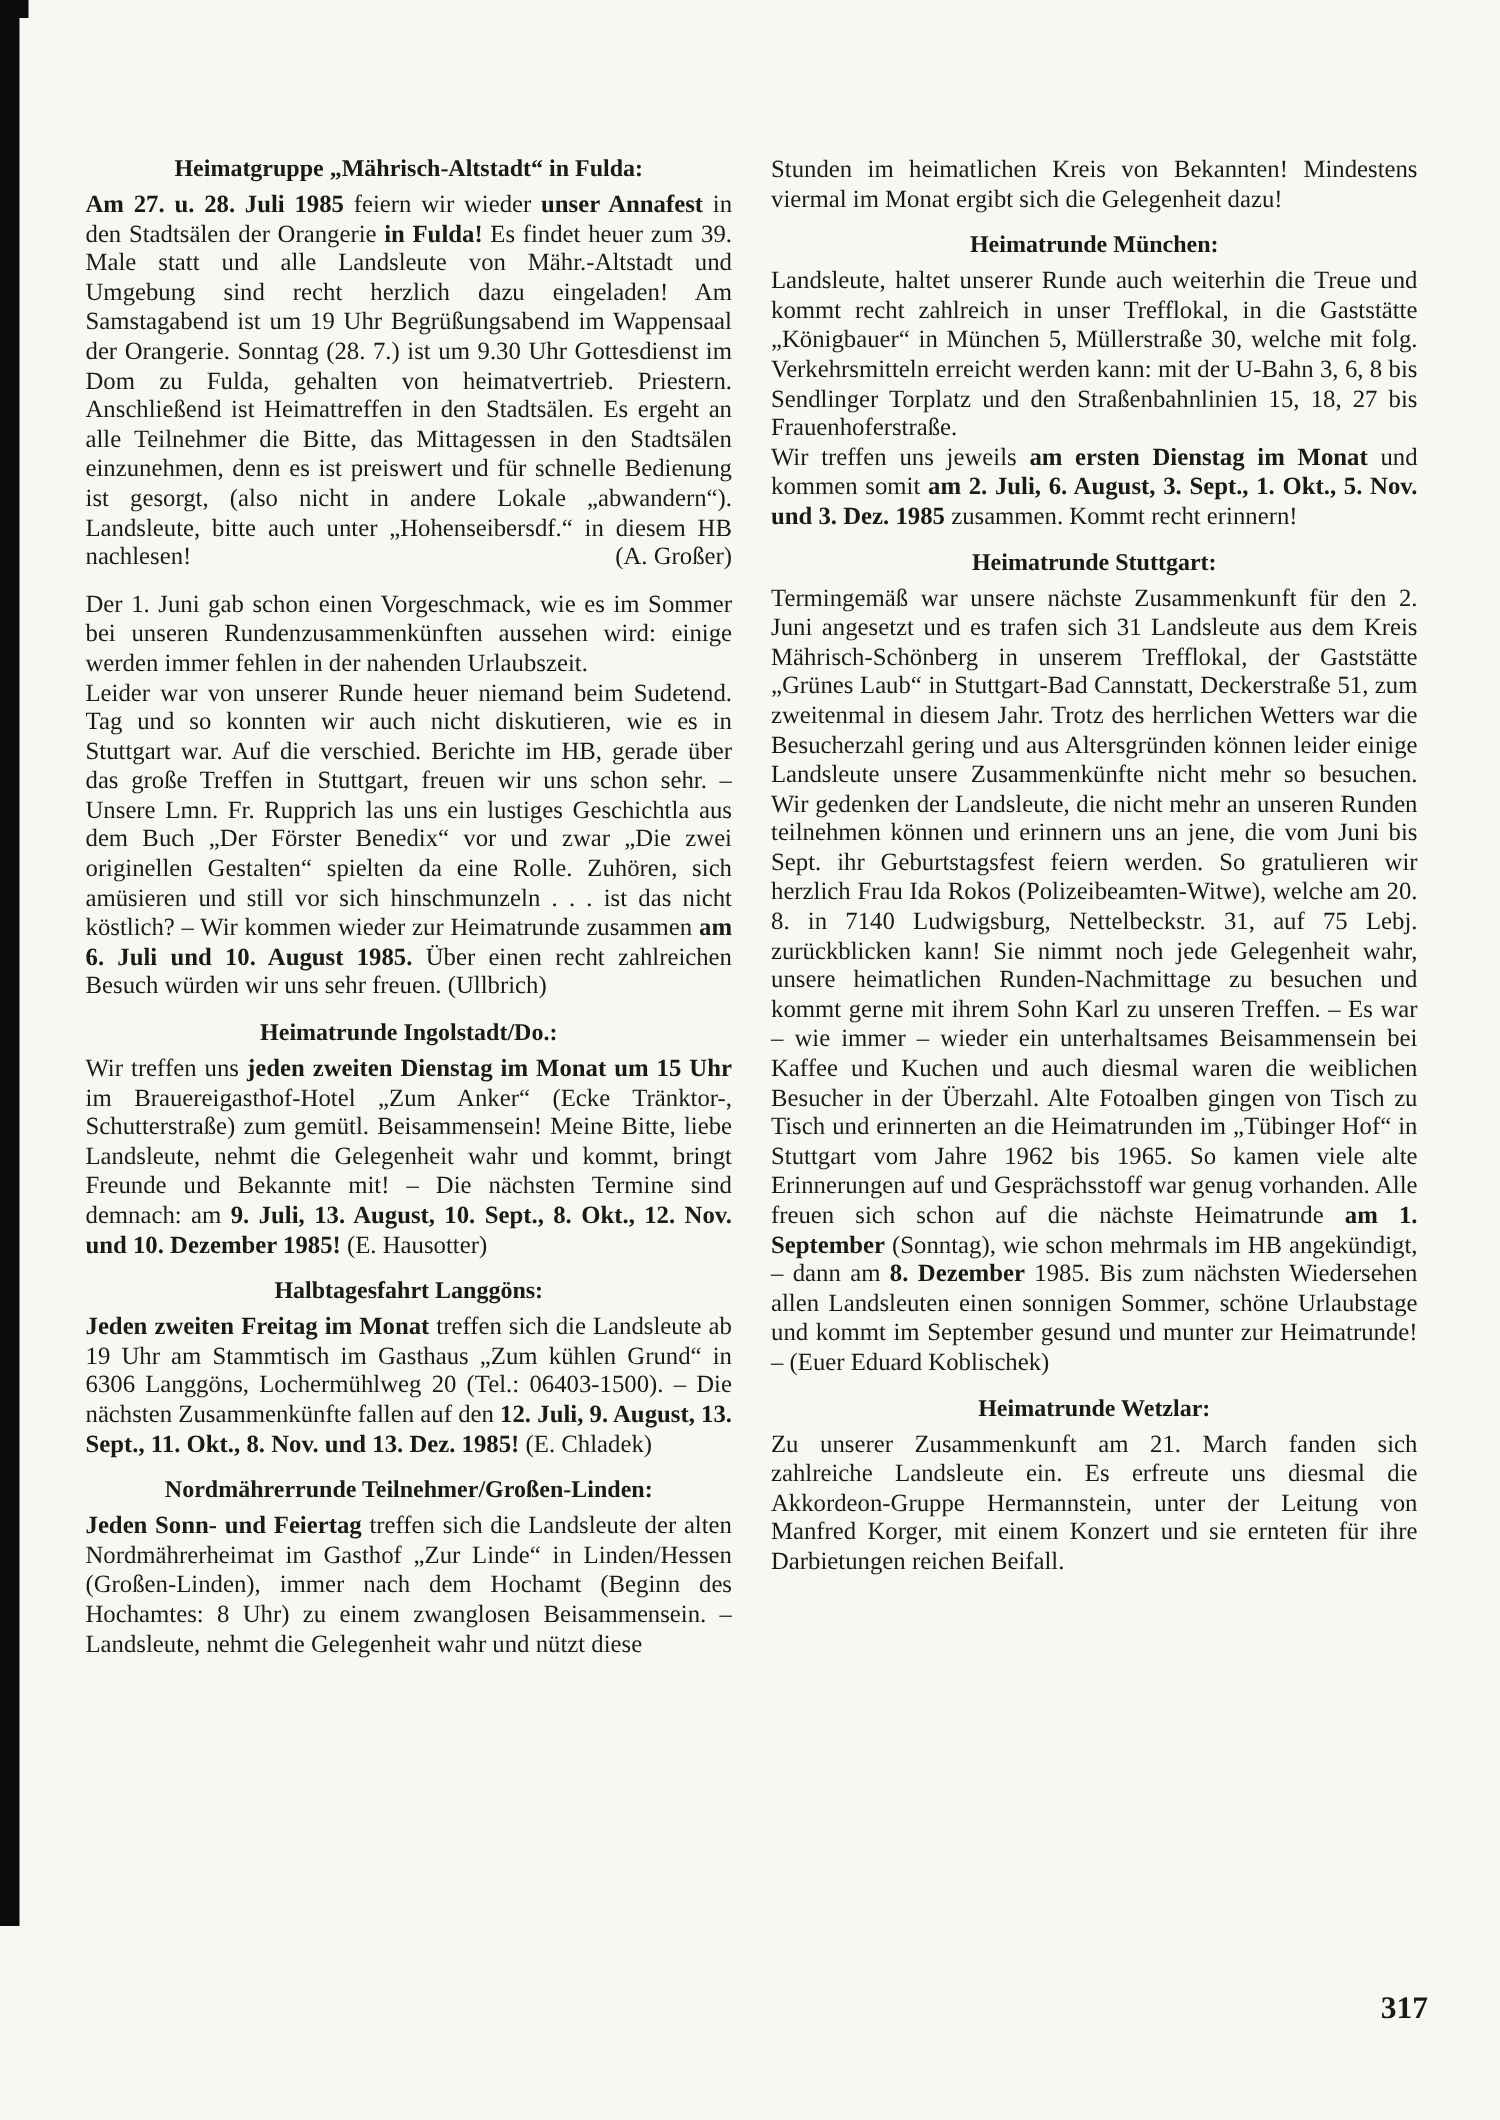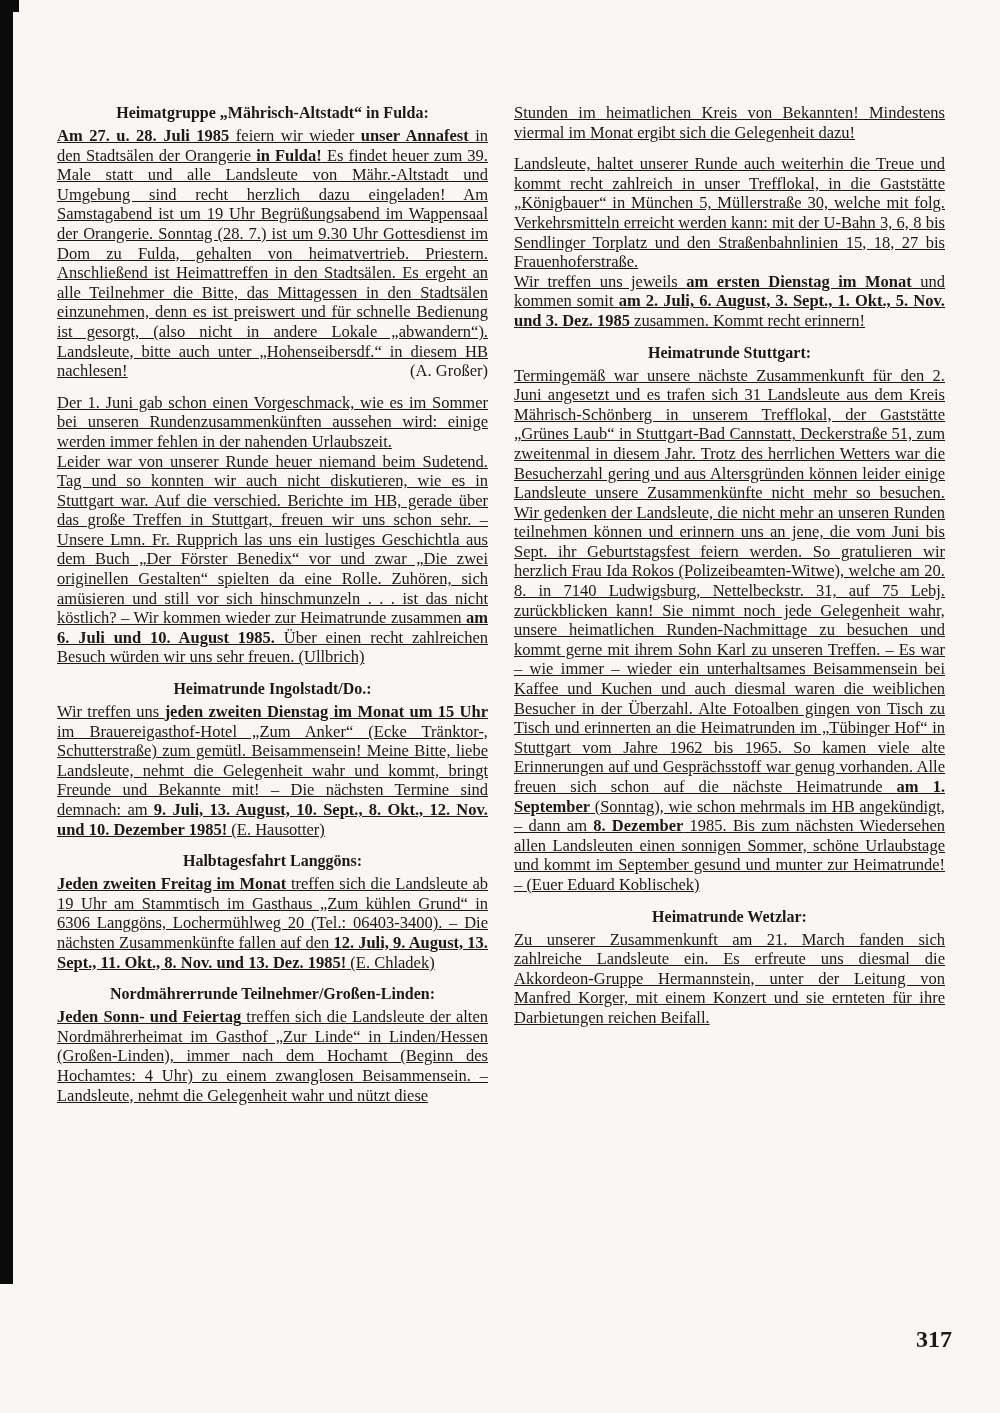--- a/index.html
+++ b/index.html
@@ -54,35 +54,34 @@
   }
   .section-heading {
     font-size: 16px;
     font-weight: 700;
     margin: 0 0 3px 0;
     text-align: center;
     line-height: 20px;
   }
   p {
     margin: 0;
-    text-decoration: underline;
   }
   b, .bold {
     font-weight: 700;
   }
   .signature {
     float: right;
   }
   .page-number {
     position: absolute;
     right: 48px;
     top: 1326px;
     width: 80px;
     text-align: right;
-    font-size: 24px;
+    font-size: 21px;
     font-weight: 700;
   }
 </style>
 </head>
 <body>
 
 <div class="page">
   <div class="scan-bar"></div>
   <div class="content">
     <div class="columns">
@@ -94,32 +93,33 @@
           <section>
             <p><span>Der 1. Juni gab schon einen Vorgeschmack, wie es im Sommer bei unseren Rundenzusammenkünften aussehen wird: einige werden immer fehlen in der nahenden Urlaubszeit.</span></p>
             <p><span>Leider war von unserer Runde heuer niemand beim Sudetend. Tag und so konnten wir auch nicht diskutieren, wie es in Stuttgart war. Auf die verschied. Berichte im HB, gerade über das große Treffen in Stuttgart, freuen wir uns schon sehr. – Unsere Lmn. Fr. Rupprich las uns ein lustiges Geschichtla aus dem Buch „Der Förster Benedix“ vor und zwar „Die zwei originellen Gestalten“ spielten da eine Rolle. Zuhören, sich amüsieren und still vor sich hinschmunzeln . . . ist das nicht köstlich? – Wir kommen wieder zur Heimatrunde zusammen </span><b>am 6. Juli und 10. August 1985.</b><span> Über einen recht zahlreichen Besuch würden wir uns sehr freuen. (Ullbrich)</span></p>
           </section>
           <section>
             <h2 class="section-heading">Heimatrunde Ingolstadt/Do.:</h2>
             <p><span>Wir treffen uns </span><b>jeden zweiten Dienstag im Monat um 15 Uhr</b><span> im Brauereigasthof-Hotel „Zum Anker“ (Ecke Tränktor-, Schutterstraße) zum gemütl. Beisammensein! Meine Bitte, liebe Landsleute, nehmt die Gelegenheit wahr und kommt, bringt Freunde und Bekannte mit! – Die nächsten Termine sind demnach: am </span><b>9. Juli, 13. August, 10. Sept., 8. Okt., 12. Nov. und 10. Dezember 1985!</b><span> (E. Hausotter)</span></p>
           </section>
           <section>
             <h2 class="section-heading">Halbtagesfahrt Langgöns:</h2>
-            <p><b>Jeden zweiten Freitag im Monat</b><span> treffen sich die Landsleute ab 19 Uhr am Stammtisch im Gasthaus „Zum kühlen Grund“ in 6306 Langgöns, Lochermühlweg 20 (Tel.: 06403-3400). – Die nächsten Zusammenkünfte fallen auf den </span><b>12. Juli, 9. August, 13. Sept., 11. Okt., 8. Nov. und 13. Dez. 1985!</b><span> (E. Chladek)</span></p>
+            <p><b>Jeden zweiten Freitag im Monat</b><span> treffen sich die Landsleute ab 19 Uhr am Stammtisch im Gasthaus „Zum kühlen Grund“ in 6306 Langgöns, Lochermühlweg 20 (Tel.: 06403-1500). – Die nächsten Zusammenkünfte fallen auf den </span><b>12. Juli, 9. August, 13. Sept., 11. Okt., 8. Nov. und 13. Dez. 1985!</b><span> (E. Chladek)</span></p>
           </section>
           <section>
             <h2 class="section-heading">Nordmährerrunde Teilnehmer/Großen-Linden:</h2>
-            <p><b>Jeden Sonn- und Feiertag</b><span> treffen sich die Landsleute der alten Nordmährerheimat im Gasthof „Zur Linde“ in Linden/Hessen (Großen-Linden), immer nach dem Hochamt (Beginn des Hochamtes: 4 Uhr) zu einem zwanglosen Beisammensein. – Landsleute, nehmt die Gelegenheit wahr und nützt diese</span></p>
+            <p><b>Jeden Sonn- und Feiertag</b><span> treffen sich die Landsleute der alten Nordmährerheimat im Gasthof „Zur Linde“ in Linden/Hessen (Großen-Linden), immer nach dem Hochamt (Beginn des Hochamtes: 8 Uhr) zu einem zwanglosen Beisammensein. – Landsleute, nehmt die Gelegenheit wahr und nützt diese</span></p>
           </section>
         </div>
       <div class="column">
           <section>
             <p><span>Stunden im heimatlichen Kreis von Bekannten! Mindestens viermal im Monat ergibt sich die Gelegenheit dazu!</span></p>
           </section>
           <section>
+            <h2 class="section-heading">Heimatrunde München:</h2>
             <p><span>Landsleute, haltet unserer Runde auch weiterhin die Treue und kommt recht zahlreich in unser Trefflokal, in die Gaststätte „Königbauer“ in München 5, Müllerstraße 30, welche mit folg. Verkehrsmitteln erreicht werden kann: mit der U-Bahn 3, 6, 8 bis Sendlinger Torplatz und den Straßenbahnlinien 15, 18, 27 bis Frauenhoferstraße.</span></p>
             <p><span>Wir treffen uns jeweils </span><b>am ersten Dienstag im Monat</b><span> und kommen somit </span><b>am 2. Juli, 6. August, 3. Sept., 1. Okt., 5. Nov. und 3. Dez. 1985</b><span> zusammen. Kommt recht erinnern!</span></p>
           </section>
           <section>
             <h2 class="section-heading">Heimatrunde Stuttgart:</h2>
             <p><span>Termingemäß war unsere nächste Zusammenkunft für den 2. Juni angesetzt und es trafen sich 31 Landsleute aus dem Kreis Mährisch-Schönberg in unserem Trefflokal, der Gaststätte „Grünes Laub“ in Stuttgart-Bad Cannstatt, Deckerstraße 51, zum zweitenmal in diesem Jahr. Trotz des herrlichen Wetters war die Besucherzahl gering und aus Altersgründen können leider einige Landsleute unsere Zusammenkünfte nicht mehr so besuchen. Wir gedenken der Landsleute, die nicht mehr an unseren Runden teilnehmen können und erinnern uns an jene, die vom Juni bis Sept. ihr Geburtstagsfest feiern werden. So gratulieren wir herzlich Frau Ida Rokos (Polizeibeamten-Witwe), welche am 20. 8. in 7140 Ludwigsburg, Nettelbeckstr. 31, auf 75 Lebj. zurückblicken kann! Sie nimmt noch jede Gelegenheit wahr, unsere heimatlichen Runden-Nachmittage zu besuchen und kommt gerne mit ihrem Sohn Karl zu unseren Treffen. – Es war – wie immer – wieder ein unterhaltsames Beisammensein bei Kaffee und Kuchen und auch diesmal waren die weiblichen Besucher in der Überzahl. Alte Fotoalben gingen von Tisch zu Tisch und erinnerten an die Heimatrunden im „Tübinger Hof“ in Stuttgart vom Jahre 1962 bis 1965. So kamen viele alte Erinnerungen auf und Gesprächsstoff war genug vorhanden. Alle freuen sich schon auf die nächste Heimatrunde </span><b>am 1. September</b><span> (Sonntag), wie schon mehrmals im HB angekündigt, – dann am </span><b>8. Dezember</b><span> 1985. Bis zum nächsten Wiedersehen allen Landsleuten einen sonnigen Sommer, schöne Urlaubstage und kommt im September gesund und munter zur Heimatrunde! – (Euer Eduard Koblischek)</span></p>
           </section>
           <section>
             <h2 class="section-heading">Heimatrunde Wetzlar:</h2>
             <p><span>Zu unserer Zusammenkunft am 21. March fanden sich zahlreiche Landsleute ein. Es erfreute uns diesmal die Akkordeon-Gruppe Hermannstein, unter der Leitung von Manfred Korger, mit einem Konzert und sie ernteten für ihre Darbietungen reichen Beifall.</span></p>

